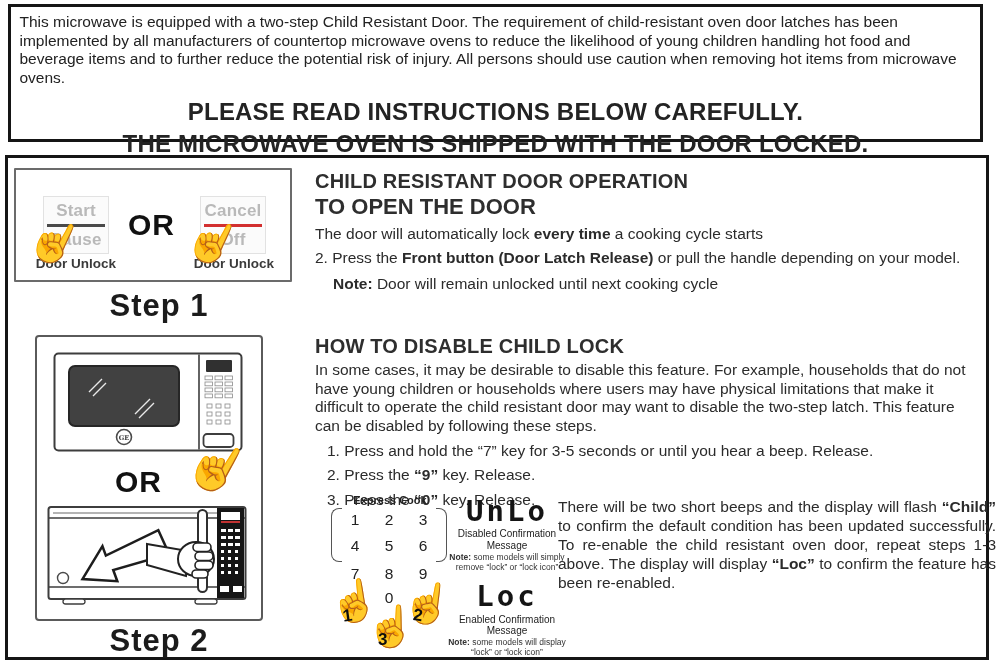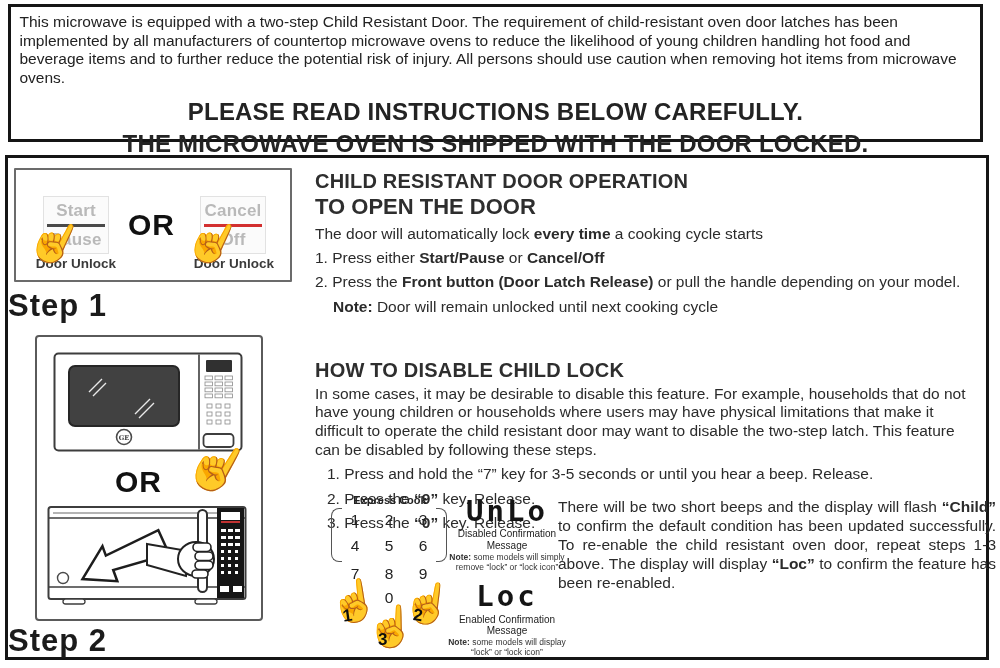--- a/index.html
+++ b/index.html
@@ -23,21 +23,21 @@
   #leftcol{position:absolute;left:0;top:0;width:302px;height:100%}
   #step1panel{position:absolute;left:6px;top:10px;width:278px;height:114px;border:2px solid #6b6b6b;border-radius:1px;background:#fff}
   .keybox{position:absolute;width:66px;height:58px;background:#fbfbfb;border:1px solid #e2e2e2;text-align:center;padding-top:2px}
   .keytxt{font-size:17px;font-weight:700;color:#b9b9b9;line-height:1.4;letter-spacing:.2px}
   .keyline{height:3px;margin:1px 3px}
   .keyline.start{background:var(--dark_line)}
   .keyline.cancel{background:var(--accent_red)}
   .keycap{position:absolute;top:86px;font-size:13.5px;font-weight:700;color:#3a3a3a;width:110px;text-align:center}
   .orlab{font-weight:700;font-size:30px;color:#111;letter-spacing:1px}
   .hand{position:absolute;font-size:42px;line-height:1;color:#1a1a1a;transform-origin:40% 80%}
-  .steplab{position:absolute;width:100%;font-weight:700;font-size:31px;color:#1b1b1b;letter-spacing:1px}
+  .steplab{position:absolute;width:100%;text-align:center;font-weight:700;font-size:31px;color:#1b1b1b;letter-spacing:1px}
   #step2panel{position:absolute;left:27px;top:177px;width:228px;height:286px;border:2px solid #5a5a5a;border-radius:4px;background:#fff}
 
   
   #rightflow{position:absolute;left:307px;top:12px;width:666px}
   h1.sec{font-size:20px;font-weight:700;color:#2e2e2e;line-height:1.1;letter-spacing:.2px}
   h2.sec{font-size:22px;font-weight:700;color:#2e2e2e;line-height:1.2;margin-top:2px}
   .body-t{font-size:15.5px;line-height:1.2;color:#2b2b2b}
   .mt4{margin-top:5px}
   .note-line{margin-left:18px;margin-top:7px}
   .h1b{margin-top:42px}
@@ -194,21 +194,20 @@
         </svg>
       </div>
       <div class="steplab" style="top:465px">Step 2</div>
     </div>
 
     <div id="rightflow">
       <h1 class="sec">CHILD RESISTANT DOOR OPERATION</h1>
       <h2 class="sec">TO OPEN THE DOOR</h2>
 
       <p class="body-t mt4"><span>The door will automatically lock </span><b>every time</b><span> a cooking cycle starts</span></p>
-      <p class="body-t mt4"><span>1. Press either </span><b>Start/Pause</b><span> or </span><b>Cancel/Off</b></p>
       <p class="body-t mt4"><span>2. Press the </span><b>Front button (Door Latch Release)</b><span> or pull the handle depending on your model.</span></p>
       <p class="body-t note-line"><b>Note:</b><span> Door will remain unlocked until next cooking cycle</span></p>
 
       <h1 class="sec h1b">HOW TO DISABLE CHILD LOCK</h1>
       <p class="body-t dis-par">In some cases, it may be desirable to disable this feature. For example, households that do not have young children or households where users may have physical limitations that make it difficult to operate the child resistant door may want to disable the two-step latch. This feature can be disabled by following these steps.</p>
       <p class="body-t dis-item">1. Press and hold the “7” key for 3-5 seconds or until you hear a beep. Release.</p>
       <p class="body-t dis-item"><span>2. Press the </span><b>“9”</b><span> key. Release.</span></p>
       <p class="body-t dis-item"><span>3. Press the </span><b>“0”</b><span> key. Release.</span></p>
     </div>
 

